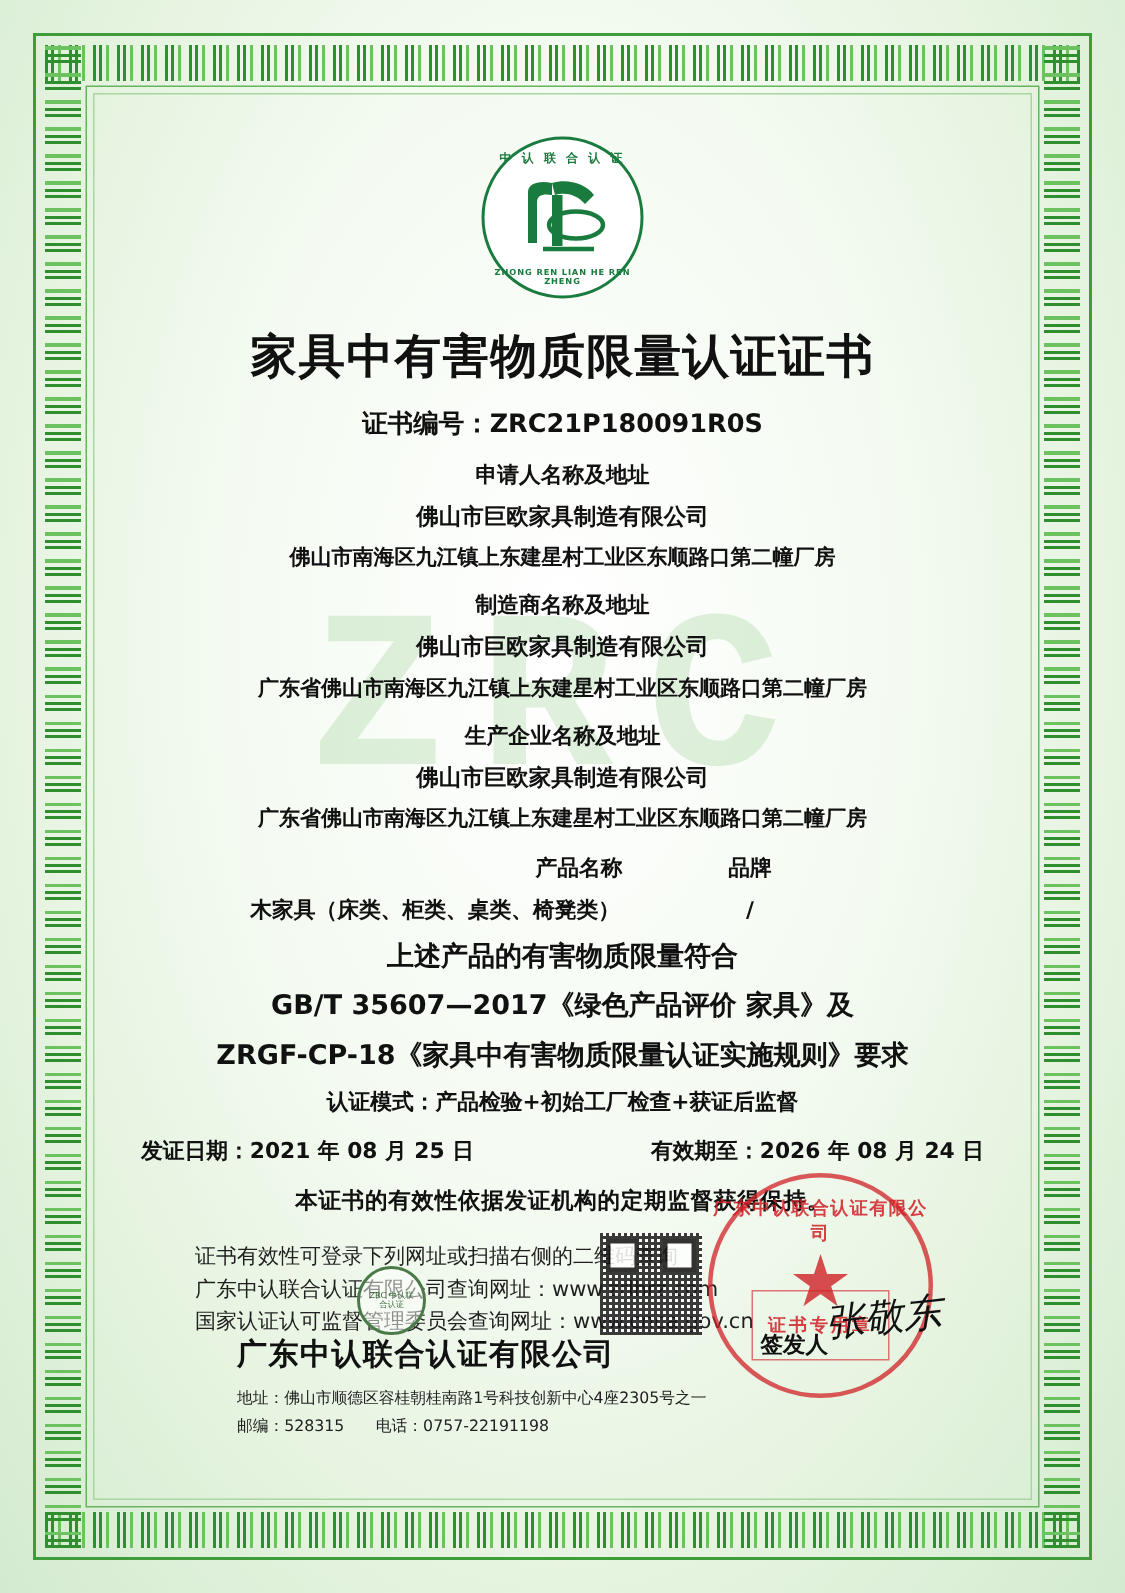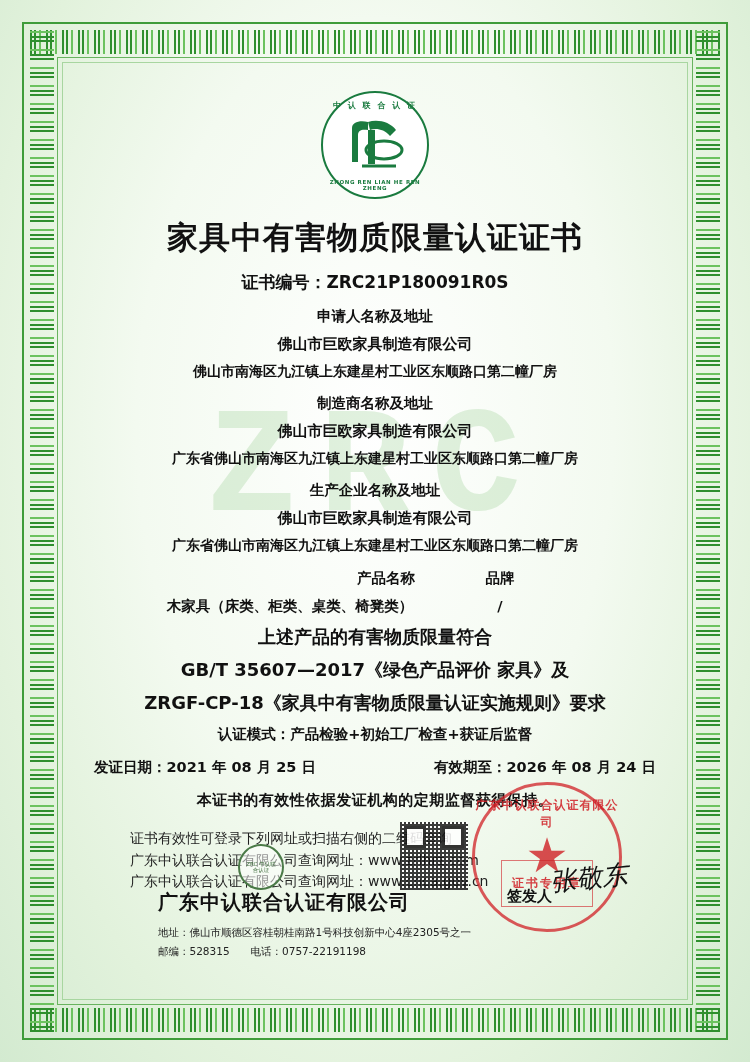--- a/index.html
+++ b/index.html
@@ -464,21 +464,21 @@
       <div>
         <span>有效期至：</span><span>2026 年 08 月 24 日</span>
       </div>
     </div>
 
     <div class="validity-note">本证书的有效性依据发证机构的定期监督获得保持。</div>
 
     <div class="urls">
       <div>证书有效性可登录下列网址或扫描右侧的二维码查询</div>
       <div>广东中认联合认证有限公司查询网址：www.zrlhrz.com</div>
-      <div>广东中认联合认证有限公司查询网址：www.cnca.gov.cn</div>
+      <div>国家认证认可监督管理委员会查询网址：www.cnca.gov.cn</div>
     </div>
 
     <div class="footer-area">
 
       <div class="small-seal">ZRC 中认联合认证</div>
 
       <div class="qr"></div>
 
       <div class="company-block">
         <div class="company-name">广东中认联合认证有限公司</div>

